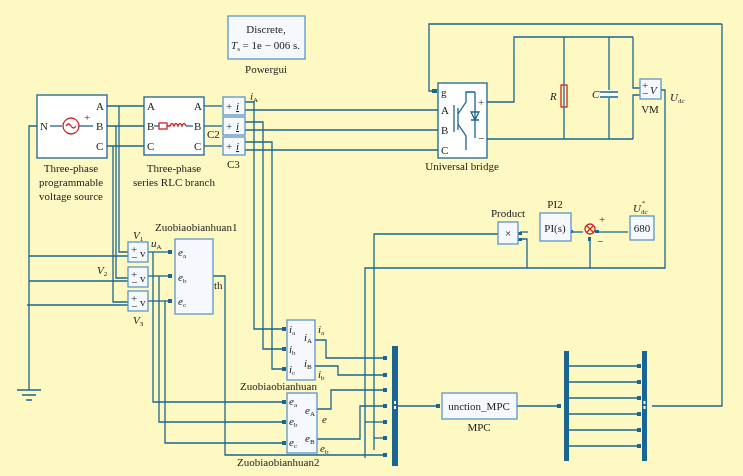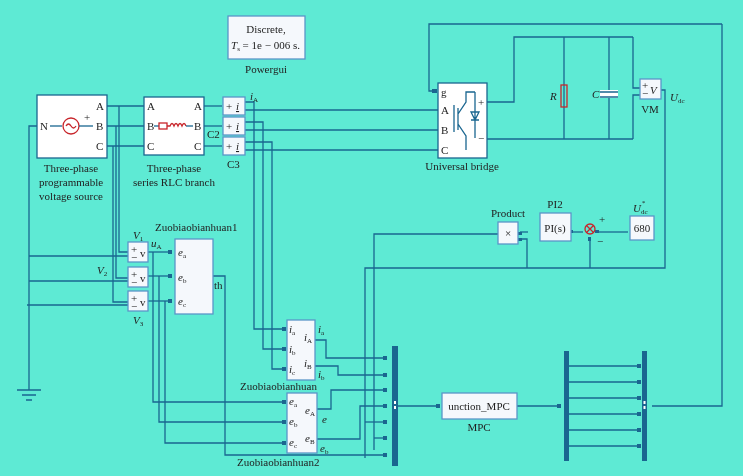--- a/index.html
+++ b/index.html
@@ -1,16 +1,16 @@
 <!DOCTYPE html>
 <html><head>
 <meta charset="utf-8">
 <style>
   html,body{margin:0;padding:0;background:#fff;}
-  #canvas{position:relative;width:743px;height:476px;overflow:hidden;background:#5eead4;font-family:"Liberation Serif","DejaVu Serif",serif;color:#222;}
+  #canvas{position:relative;width:743px;height:476px;overflow:hidden;background:#fef9c3;font-family:"Liberation Serif","DejaVu Serif",serif;color:#222;}
   svg{position:absolute;left:0;top:0;}
   .w{stroke:#1a6690;stroke-width:1.3;fill:none;}
   .blk{fill:#f5f8fc;stroke:#5a95c8;stroke-width:1.3;}
   .blk2{fill:#fff;stroke:#1a6690;stroke-width:1.3;}
   .bus{fill:#1a6690;}
   .red{stroke:#c8252b;stroke-width:1.3;fill:none;}
   .t{font-family:"Liberation Serif","DejaVu Serif",serif;font-size:11px;fill:#222;}
   .ti{font-family:"Liberation Serif","DejaVu Serif",serif;font-size:11px;fill:#222;font-style:italic;}
   .ts{font-size:7px;}
   .arr{fill:#1a6690;}

